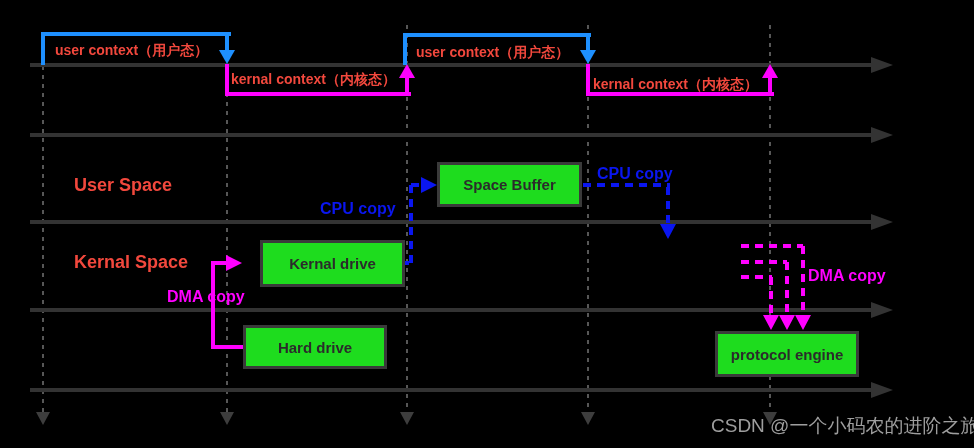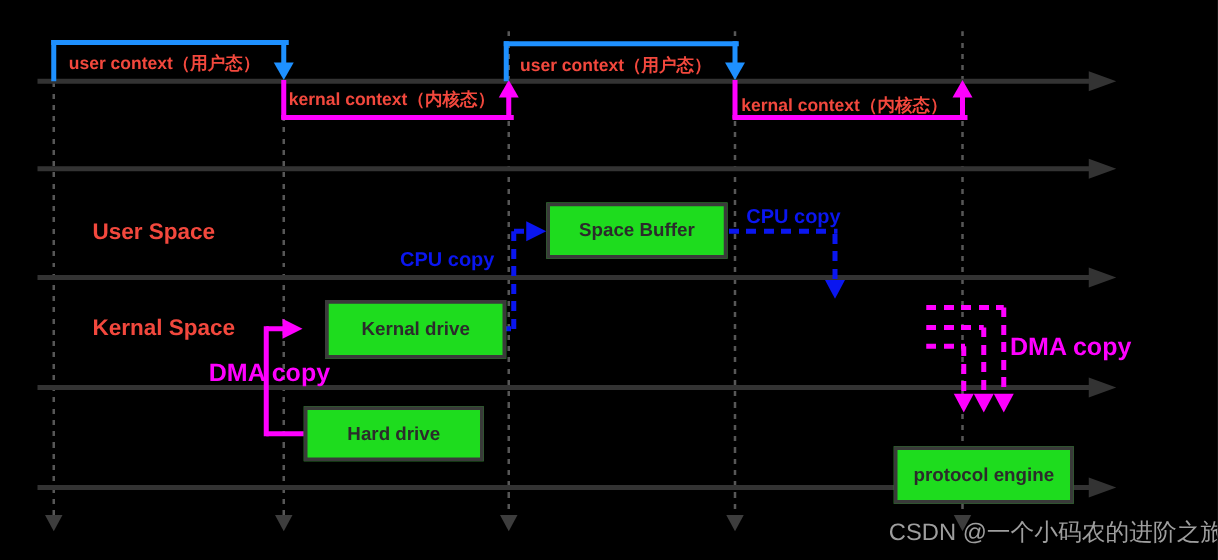--- a/index.html
+++ b/index.html
@@ -48,21 +48,21 @@
   .gbox{
     background:var(--green);border:3px solid var(--box-border);box-sizing:border-box;
     display:flex;align-items:center;justify-content:center;
     color:var(--box-text);font-weight:bold;font-size:15px;white-space:nowrap;
   }
   
   .lbl{white-space:nowrap;font-weight:bold;}
   .lbl-red{color:var(--red);font-size:14px;}
   .lbl-space{color:var(--red);font-size:18px;}
   .lbl-cpu{color:var(--cpu);font-size:16px;}
-  .lbl-dma{color:var(--dma);font-size:20px;}
+  .lbl-dma{color:var(--dma);font-size:16px;}
   .watermark{color:var(--wm);font-size:19px;font-weight:normal;white-space:nowrap;}
 </style>
 </head>
 <body>
 
 <div class="canvas">
 
   <div class="abs tick" style="left:42px;top:66px;height:346px;"></div>
   <div class="abs tick" style="left:226px;top:66px;height:346px;"></div>
   <div class="abs tick" style="left:406px;top:25px;height:387px;"></div>
@@ -131,21 +131,21 @@
 
   <div class="abs gbox" style="left:437px;top:162px;width:145px;height:45px;">
     <span>Space Buffer</span>
   </div>
   <div class="abs gbox" style="left:242px;top:240px;width:145px;height:47px;margin-left:18px;">
     <span>Kernal drive</span>
   </div>
   <div class="abs gbox" style="left:243px;top:325px;width:144px;height:44px;">
     <span>Hard drive</span>
   </div>
-  <div class="abs gbox" style="left:715px;top:331px;width:144px;height:46px;margin-top:26px;">
+  <div class="abs gbox" style="left:715px;top:331px;width:144px;height:46px;">
     <span>protocol engine</span>
   </div>
 
   <div class="abs lbl lbl-red" style="left:55px;top:42px;">user context（用户态）</div>
   <div class="abs lbl lbl-red" style="left:231px;top:71px;">kernal context（内核态）</div>
   <div class="abs lbl lbl-red" style="left:416px;top:44px;">user context（用户态）</div>
   <div class="abs lbl lbl-red" style="left:593px;top:76px;">kernal context（内核态）</div>
 
   <div class="abs lbl lbl-space" style="left:74px;top:175px;">User Space</div>
   <div class="abs lbl lbl-space" style="left:74px;top:252px;text-align:right;">Kernal Space</div>

